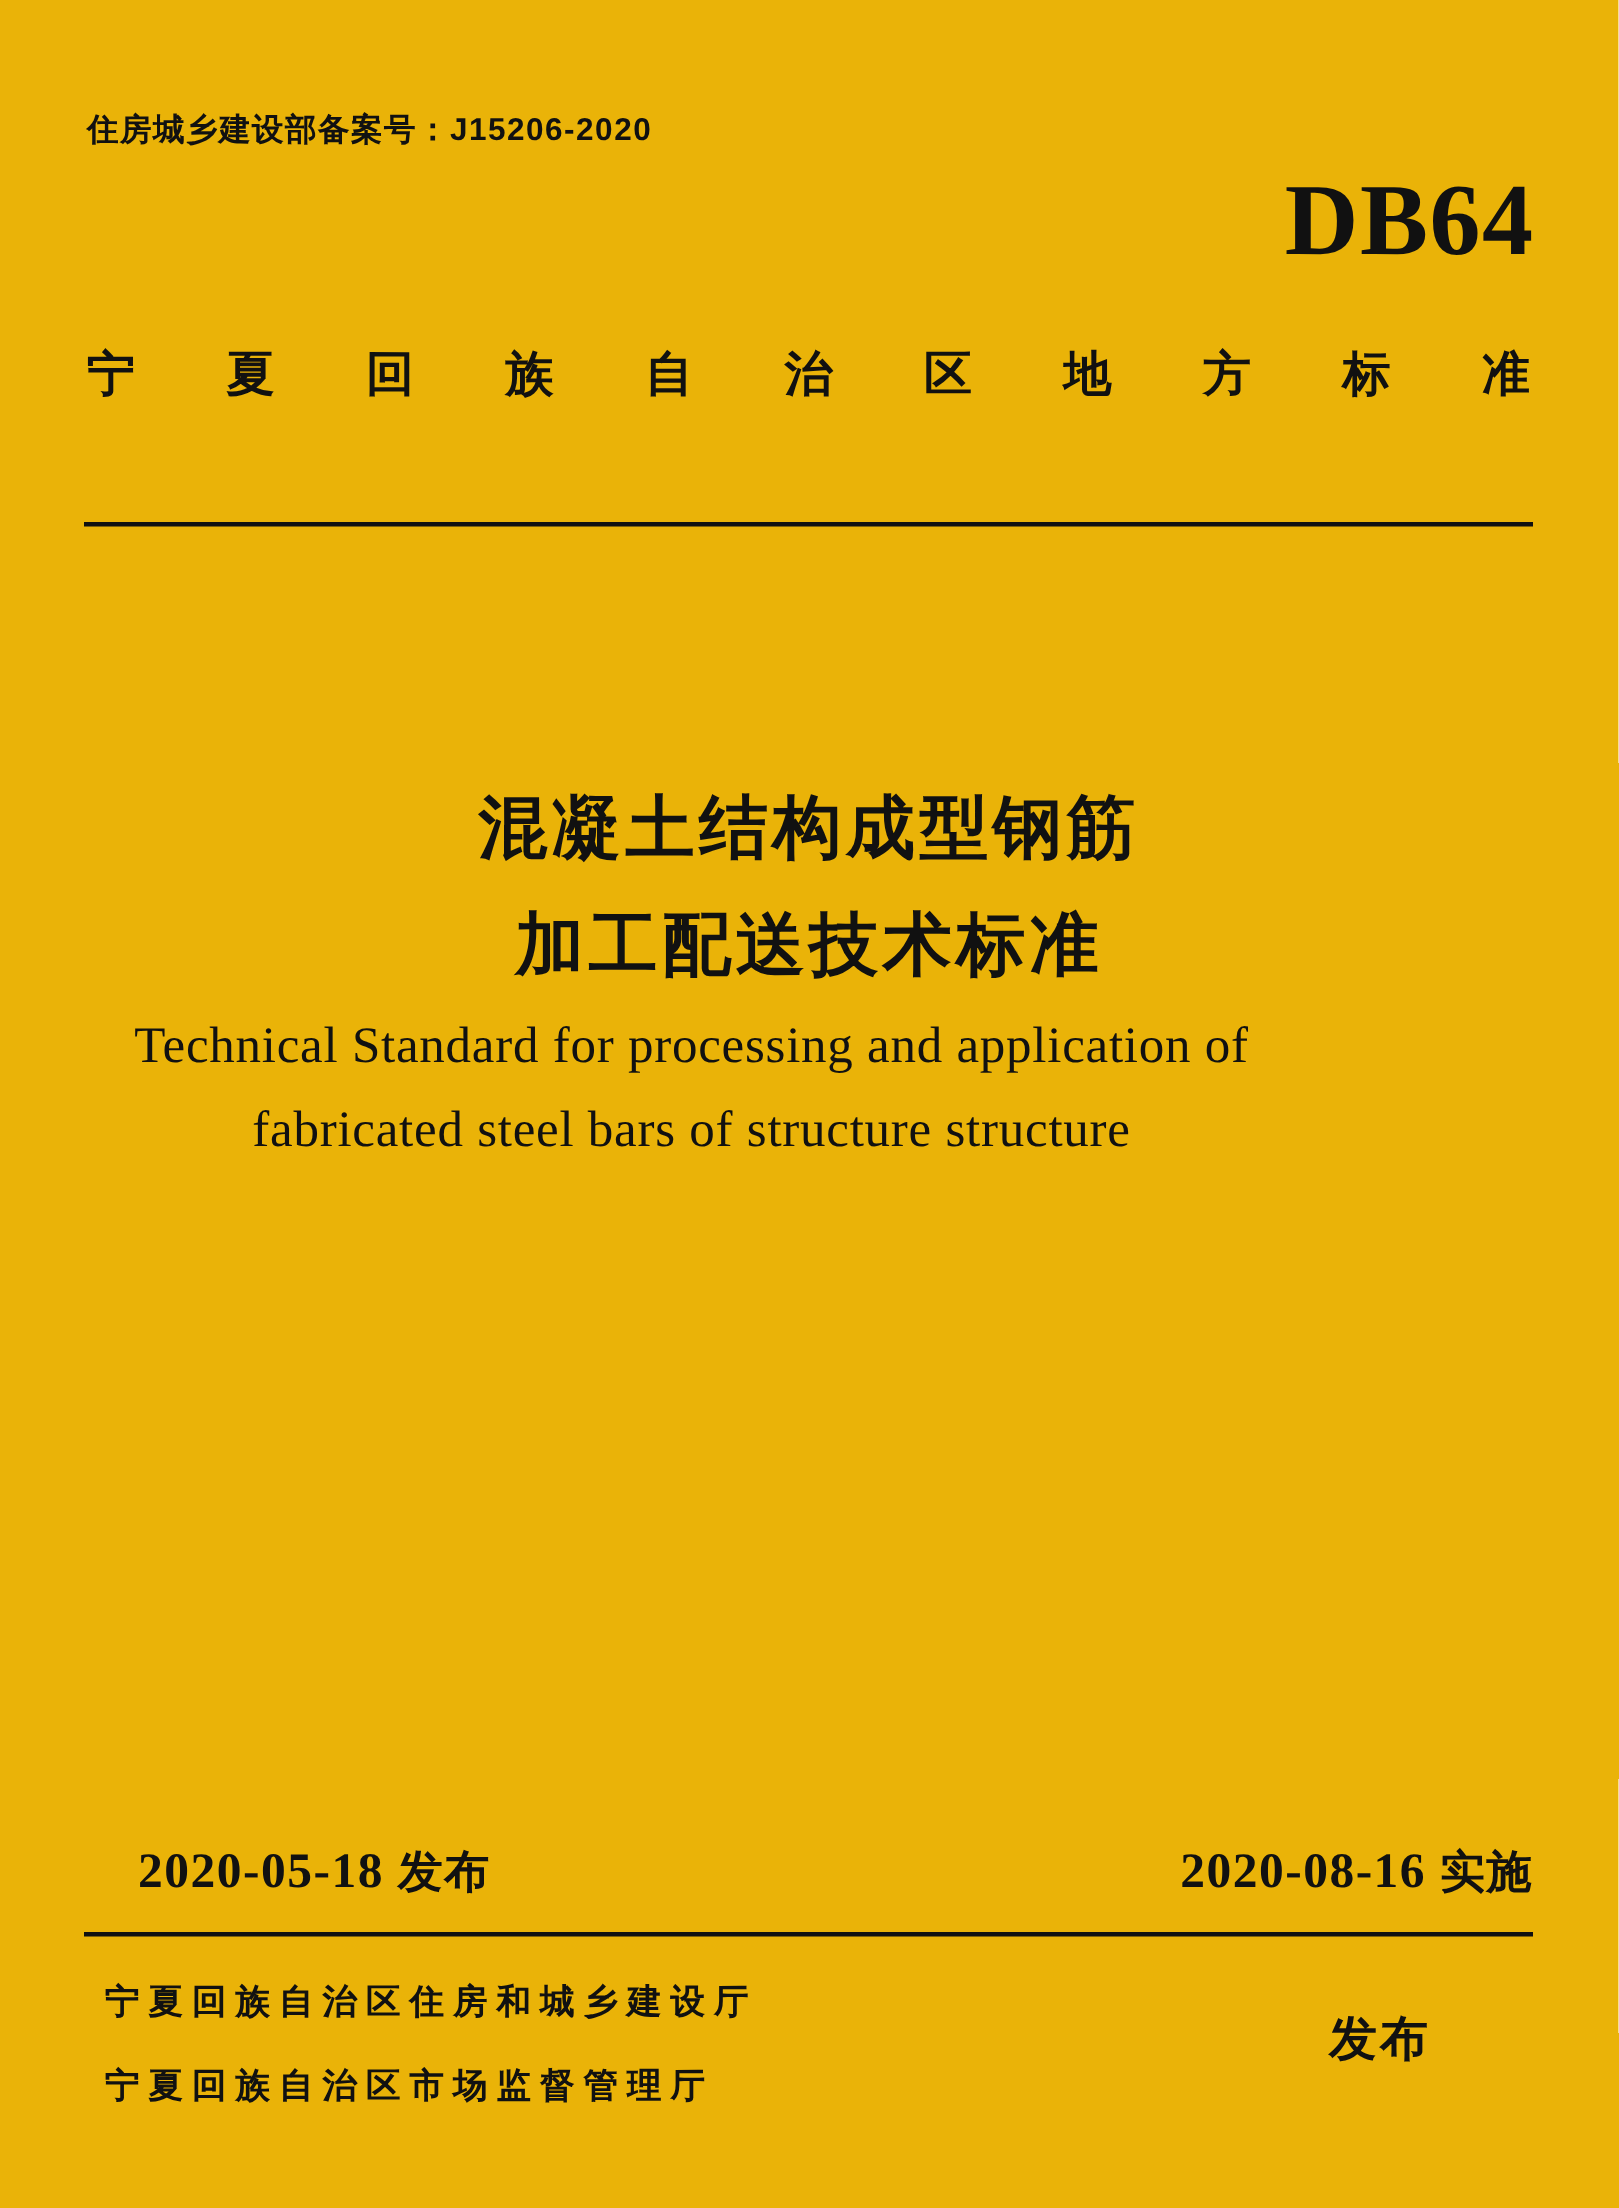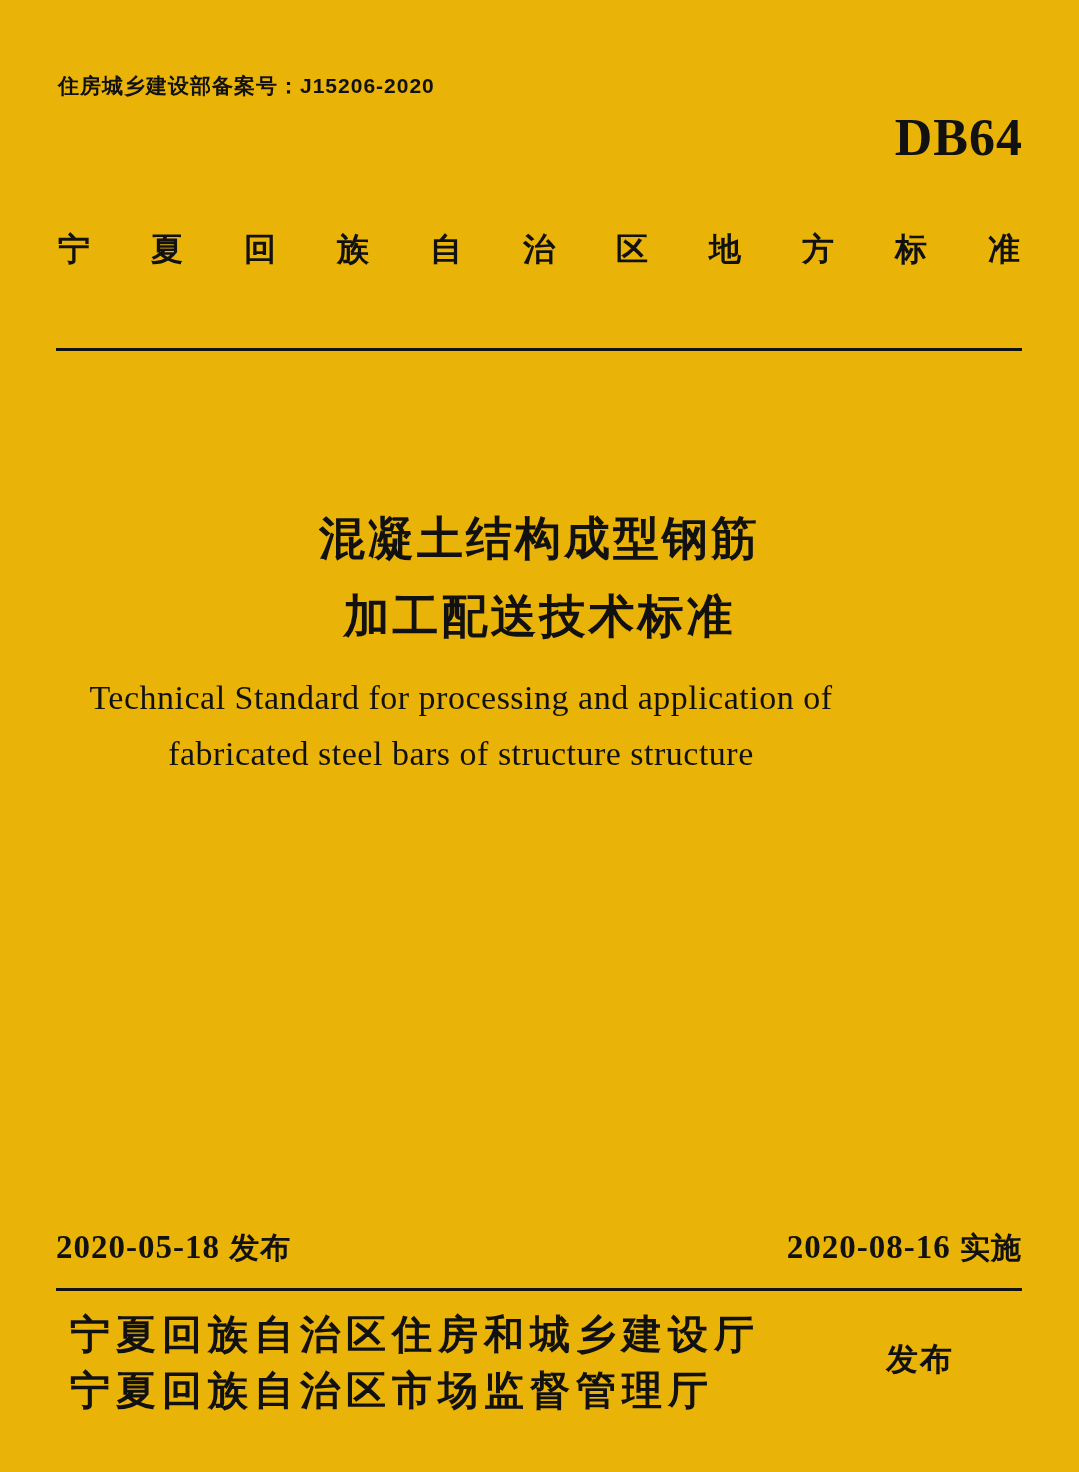--- a/index.html
+++ b/index.html
@@ -31,21 +31,21 @@
     letter-spacing: 1px;
     white-space: nowrap;
   }
 
   .db64 {
     position: absolute;
     right: 56px;
     top: 112px;
     font-family: "Liberation Serif", serif;
     font-weight: bold;
-    font-size: 52px;
+    font-size: 68px;
     line-height: 1;
     letter-spacing: 1px;
   }
 
   .province-line {
     position: absolute;
     left: 58px;
     top: 228px;
     width: 962px;
     font-family: "Liberation Sans", sans-serif;
@@ -74,24 +74,24 @@
     top: 348px;
     width: 966px;
     height: 3px;
     background: #111111;
   }
 
   
   .title-cn {
     position: absolute;
     left: 0;
-    top: 500px;
+    top: 512px;
     width: 1079px;
     text-align: center;
-    font-family: Liberation Serif, serif;
+    font-family: Liberation Sans, sans-serif;
     font-weight: bold;
     font-size: 46px;
     line-height: 78px;
     letter-spacing: 3px;
   }
   .title-cn .line2 {
     display: block;
   }
 
   .title-en {
@@ -120,41 +120,41 @@
     font-weight: bold;
     font-size: 33px;
     letter-spacing: 1px;
   }
   .dates .cn {
     font-family: "Liberation Sans", sans-serif;
     font-weight: bold;
     font-size: 30px;
     letter-spacing: 1px;
   }
-  .date-item { white-space: nowrap; }
+  .date-item { white-space: nowrap; margin-left: 36px; }
 
   .rule-bottom {
     position: absolute;
     left: 56px;
     top: 1288px;
     width: 966px;
     height: 3px;
     background: #111111;
   }
 
   .issuers {
     position: absolute;
     left: 56px;
     top: 1306px;
     width: 966px;
   }
   .issuer-row {
     font-family: "Liberation Sans", sans-serif;
     font-weight: bold;
-    font-size: 40px;
+    font-size: 23px;
     line-height: 56px;
     letter-spacing: 6px;
     white-space: nowrap;
     padding-left: 14px;
   }
   .issue-word {
     position: absolute;
     left: 886px;
     top: 1338px;
     font-family: "Liberation Sans", sans-serif;

